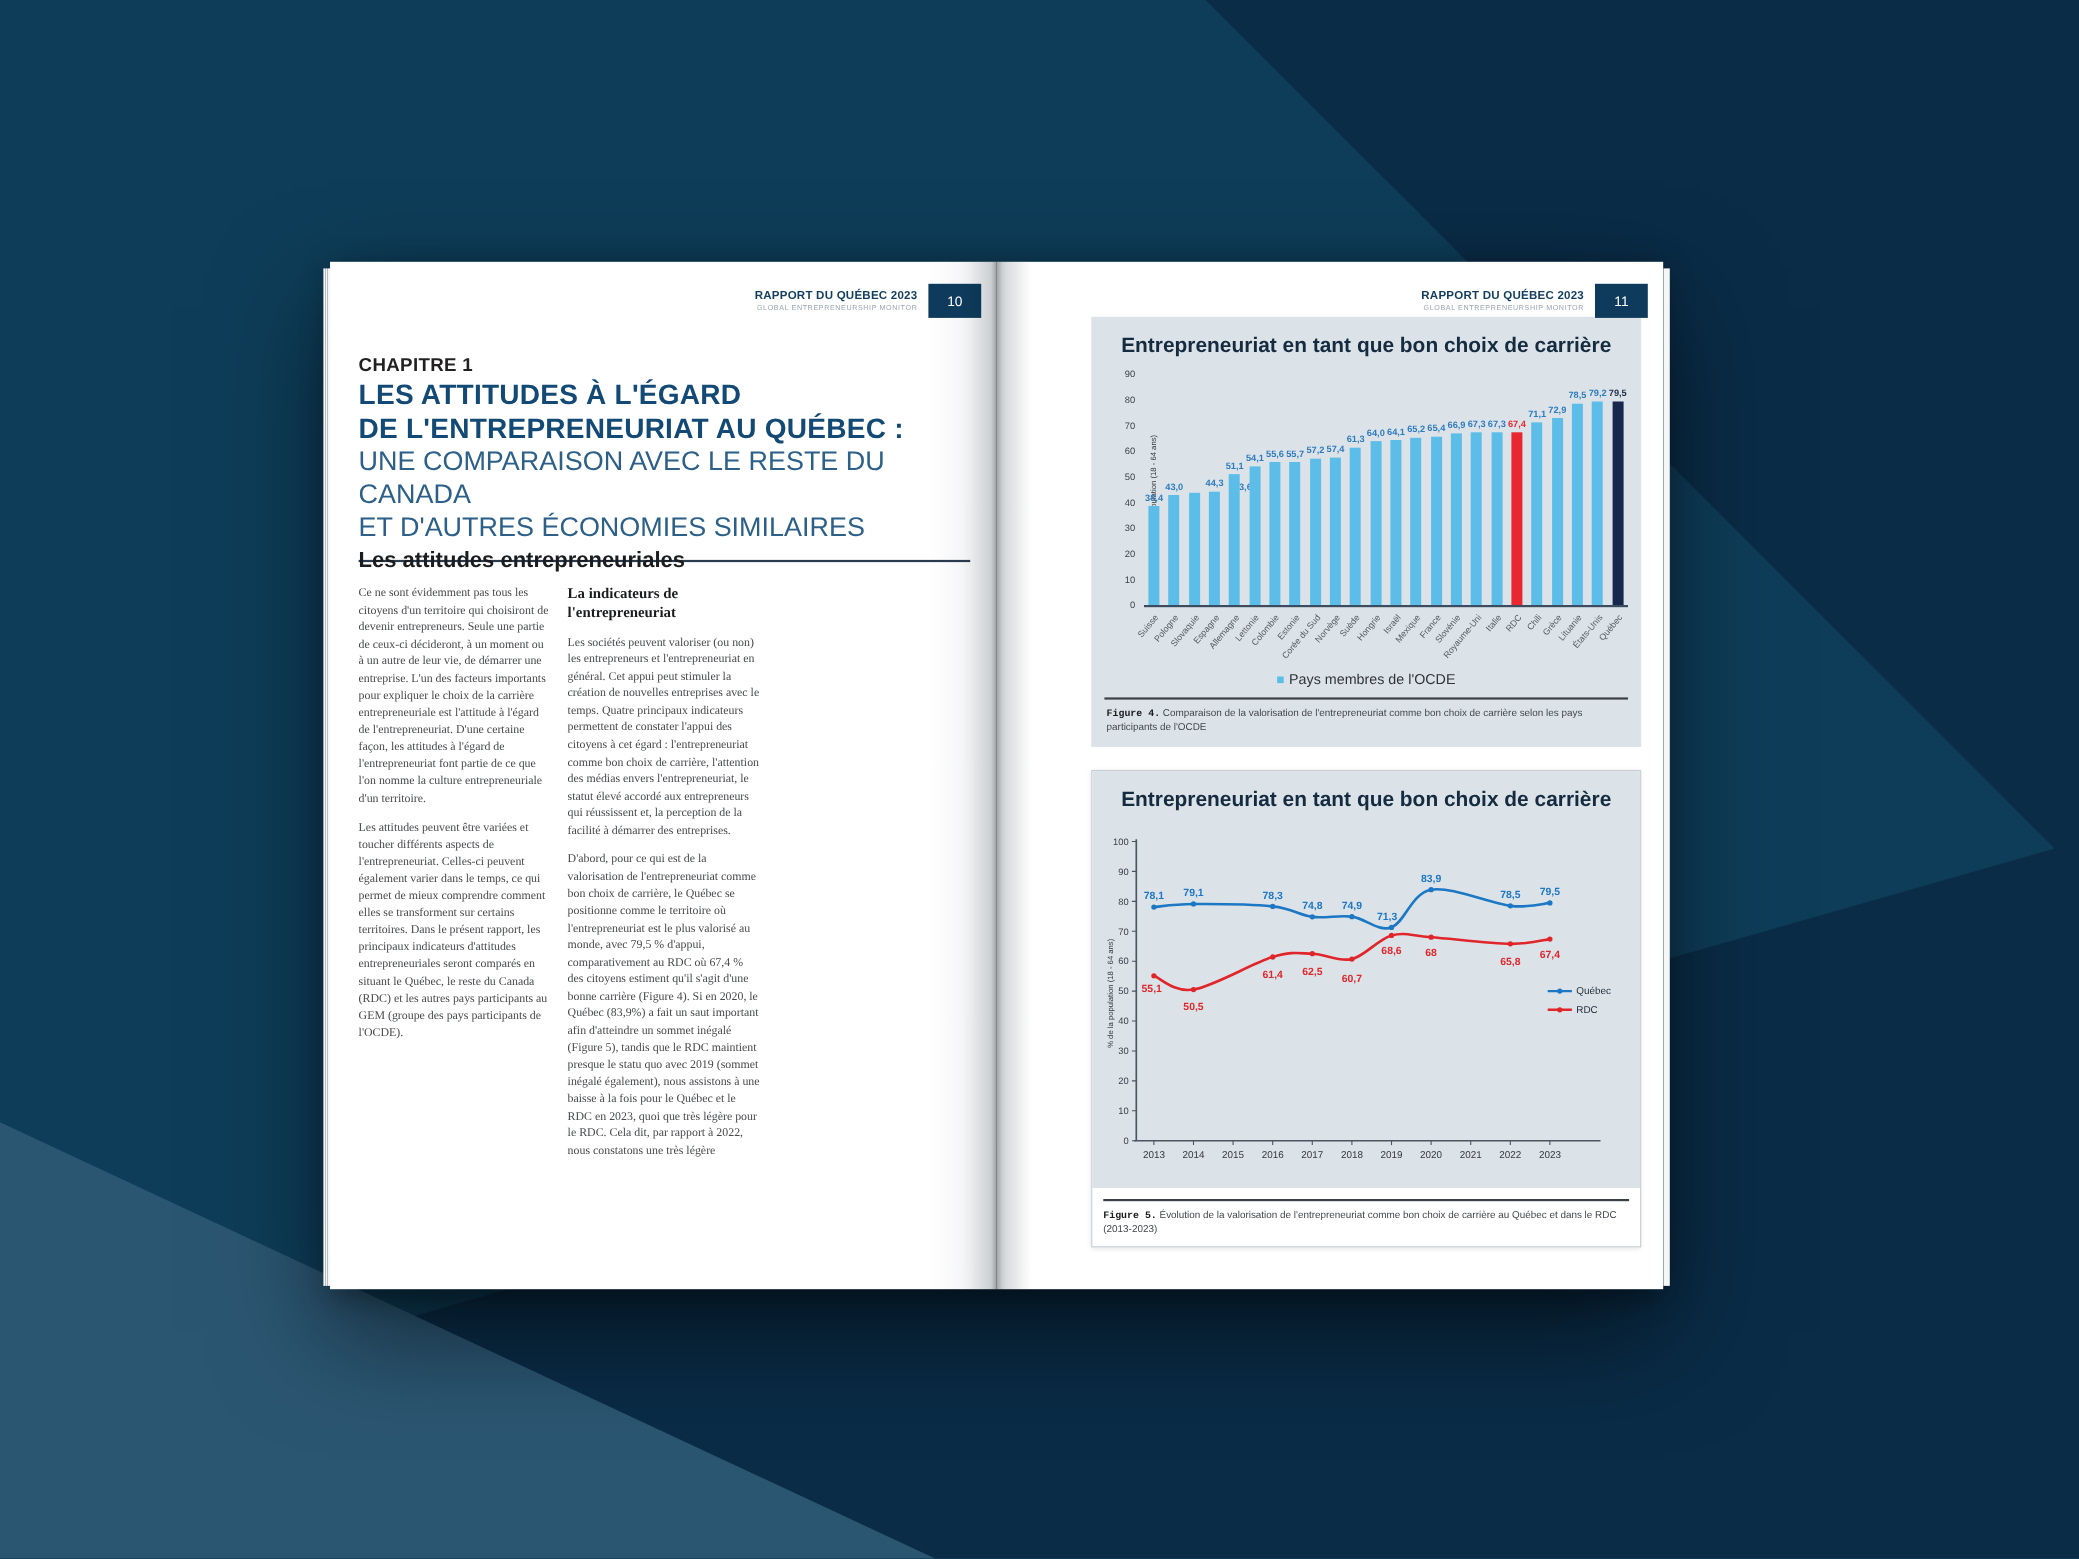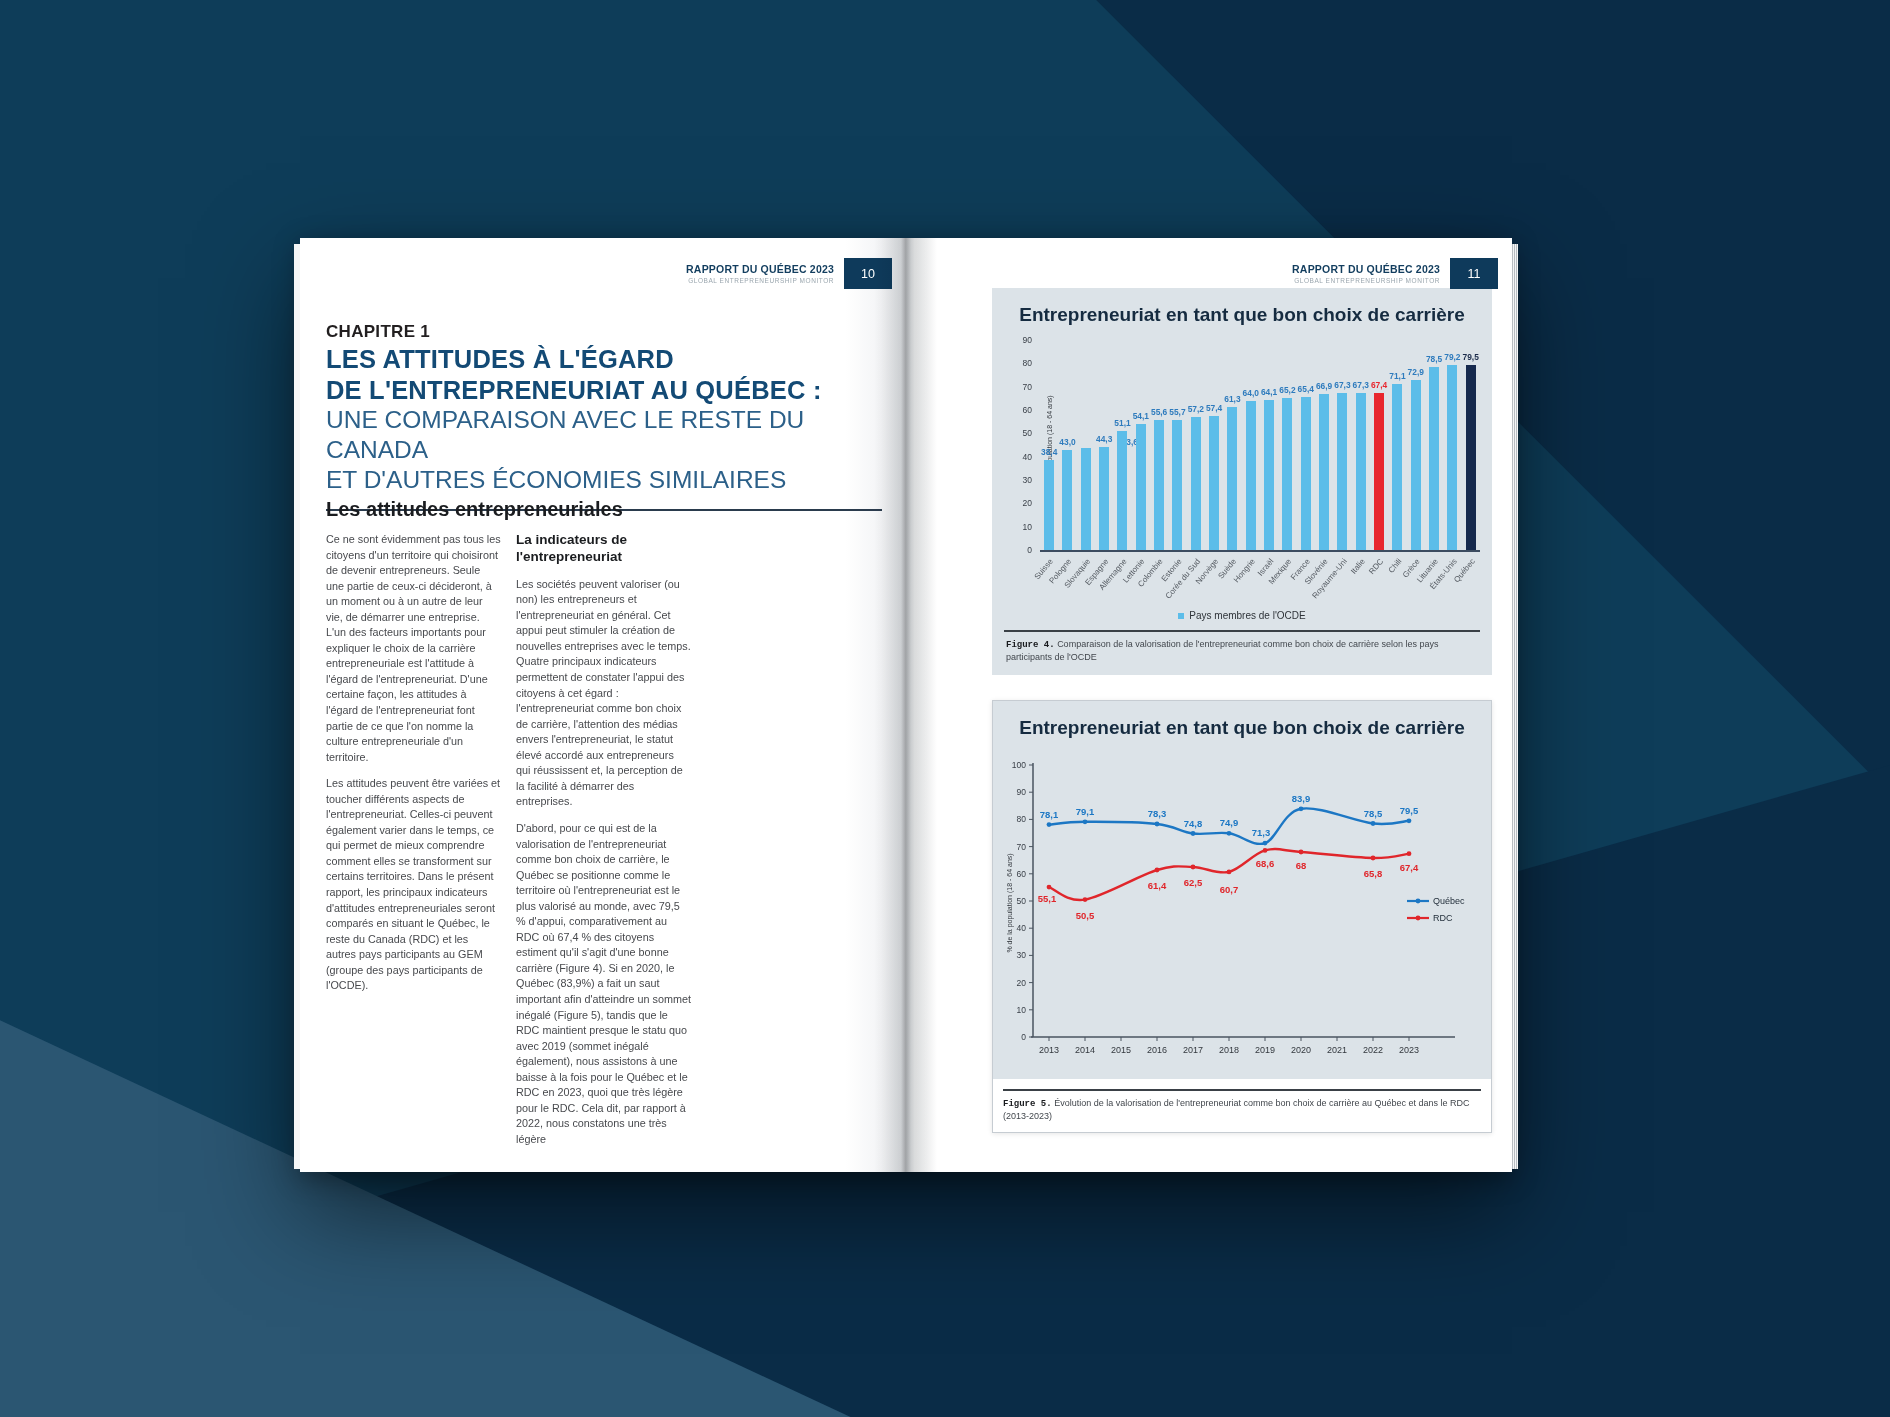--- a/index.html
+++ b/index.html
@@ -37,21 +37,21 @@
   .ph-box{width:48px;height:31px;background:#0e3a5b;color:#ffffff;font-size:12.5px;
     display:flex;align-items:center;justify-content:center;}
 
   
   .chapter{position:absolute;left:26px;top:84px;width:556px;}
   .kicker{font-size:17px;font-weight:800;color:#221f20;letter-spacing:.3px;margin-bottom:2px;}
   .t-bold{font-size:25.5px;font-weight:800;color:#134a75;line-height:1.2;letter-spacing:.2px;}
   .t-light{font-size:24.5px;font-weight:400;color:#2c6089;line-height:1.22;}
   .chapter-rule{height:2px;background:#2a3b4d;margin-top:14px;}
   .section-h{position:absolute;left:26px;top:260px;font-size:20px;font-weight:800;color:#1a1c1f;}
-  .columns{position:absolute;left:26px;top:294px;width:556px;display:flex;gap:15px;}
+  .columns{position:absolute;left:26px;top:294px;width:556px;display:flex;gap:15px;font-family:Liberation Serif, serif;}
   .col{width:175px;font-size:10.8px;line-height:1.44;color:#47494d;}
   .col p{margin:0 0 11px 0;}
   .col-h{font-size:13.5px;font-weight:800;color:#1a1c1f;line-height:1.25;margin:0 0 7px 0;}
 
   
   .panel1{position:absolute;left:86px;top:50px;width:500px;box-sizing:border-box;
     background:#dce3e8;padding:16px 12px 10px;}
   .chart-title{text-align:center;font-size:19px;font-weight:800;color:#152b40;margin-bottom:14px;}
   .bar-chart{position:relative;margin-left:8px;}
   .bar-ylabel{position:absolute;left:-12px;top:105px;transform:translateY(-50%) rotate(-90deg);
@@ -61,21 +61,21 @@
   .bar-plot{display:flex;align-items:flex-end;height:210px;margin-left:28px;
     border-bottom:2px solid #3c4c60;position:relative;}
   .bar-cell{flex:1;height:100%;display:flex;justify-content:center;align-items:flex-end;position:relative;}
   .bar{width:10px;}
   .bar-value{position:absolute;left:50%;transform:translateX(-50%);font-size:8.4px;font-weight:bold;white-space:nowrap;}
   .bar-cats{display:flex;margin-left:28px;height:56px;}
   .cat{flex:1;position:relative;}
   .cat span{position:absolute;top:5px;right:55%;transform:rotate(-50deg);transform-origin:100% 0;
     white-space:nowrap;font-size:8px;color:#565c63;}
   .legend1{display:flex;justify-content:center;align-items:center;gap:5px;margin-top:2px;
-    font-size:10px;color:#2e3338;}
+    font-size:13px;color:#2e3338;}
   .legend1-swatch{width:6px;height:6px;background:#5cbde9;display:inline-block;}
   .cap-rule{height:2px;background:#3a4046;margin-top:9px;}
   .caption{font-size:9px;color:#42474d;padding:7px 2px 2px;line-height:1.3;}
   .caption b{color:#191b1e;font-weight:800;font-family:Liberation Mono, monospace;}
 
   .panel2{position:absolute;left:86px;top:462px;width:500px;box-sizing:border-box;
     background:#ffffff;border:1px solid #c6ccd2;box-shadow:0 1px 5px rgba(0,0,0,.10);}
   .panel2-chart{background:#dce3e8;padding:16px 10px 4px;}
   .panel2-cap-wrap{margin:10px 10px 0;border-top:2px solid #3a4046;}
   .panel2-cap-wrap .caption{padding:7px 0 10px;}

